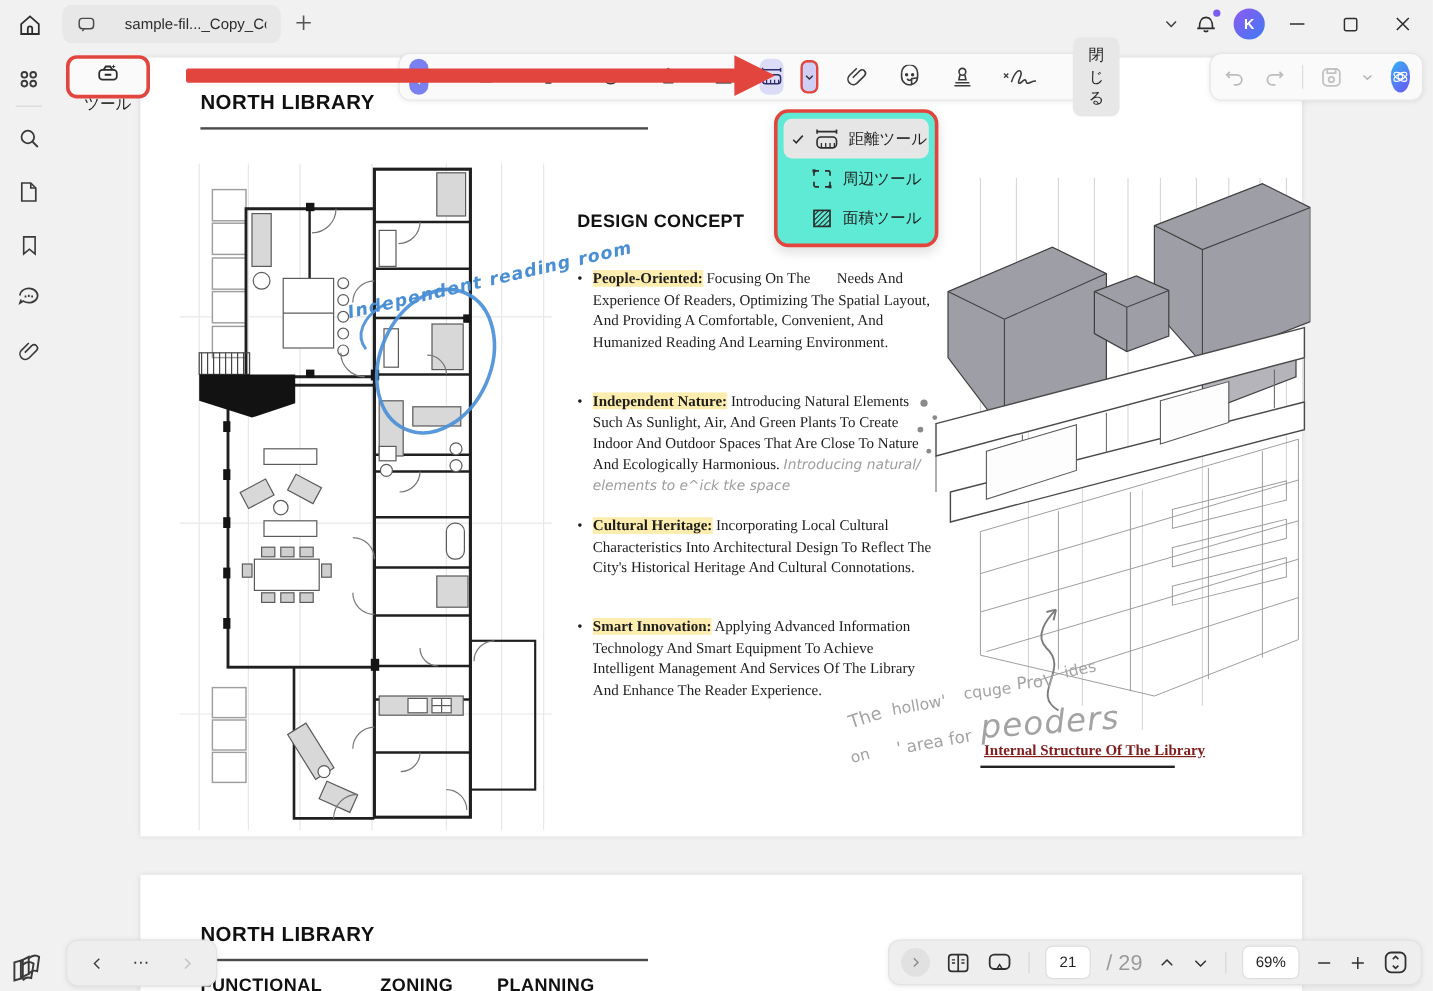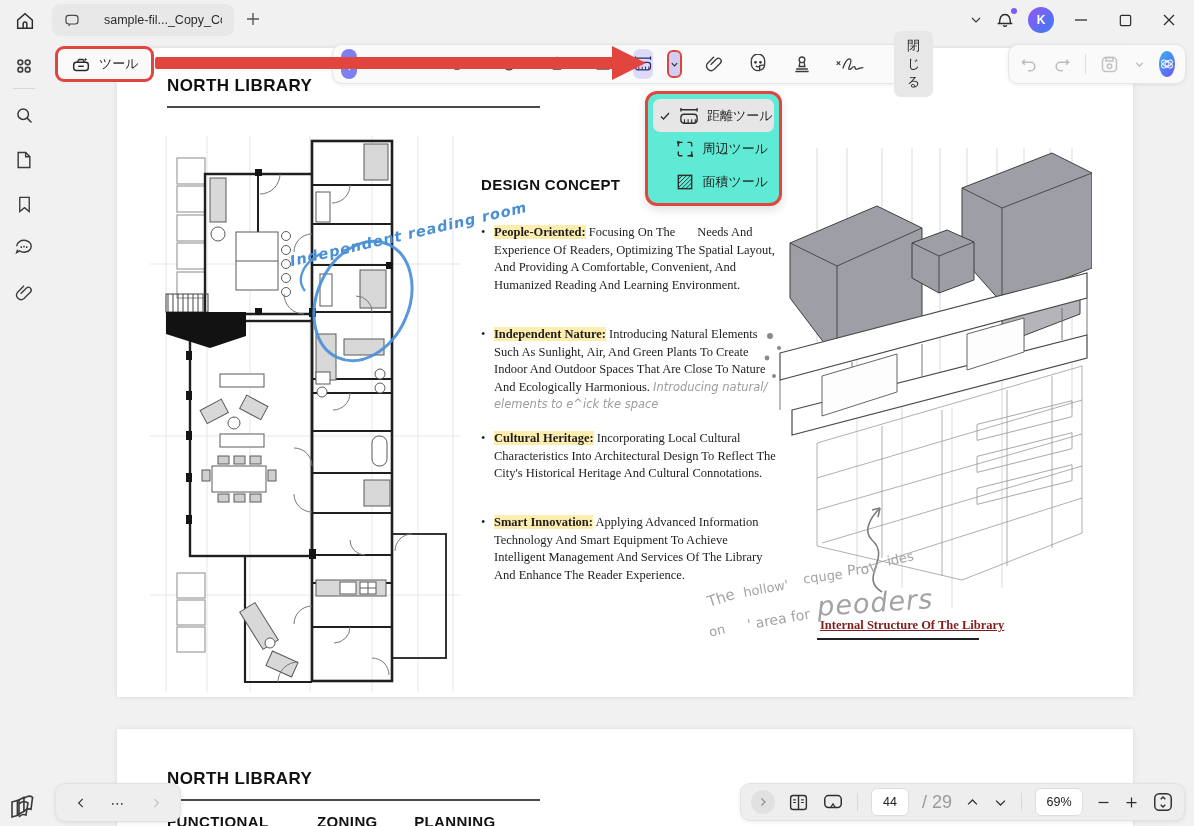--- a/index.html
+++ b/index.html
@@ -20,21 +20,21 @@
   .bell-wrap{position:relative;width:24px;height:24px;}
   .bell-dot{position:absolute;right:1px;top:0;width:6px;height:6px;border-radius:50%;background:#7b5cf0;}
 
   
   .sidebar{left:0;top:40px;width:48px;height:786px;display:flex;flex-direction:column;align-items:center;}
   .sb-icon{width:32px;height:32px;display:flex;align-items:center;justify-content:center;border-radius:6px;}
   .sb-div{width:22px;height:1px;background:#d8d7d7;margin:6px 0 10px;}
   .sb-bottom{left:8px;bottom:6px;}
 
   
-  .tools-btn{left:55px;top:46px;height:36px;background:#fbfafa;border:3px solid #e2453e;border-radius:9px;display:flex;align-items:center;gap:7px;padding:0 12px;z-index:21;box-sizing:border-box;}
+  .tools-btn{left:55px;top:46px;height:36px;background:#fbfafa;border:3px solid #e2453e;border-radius:9px;display:flex;align-items:center;gap:7px;padding:0 12px;z-index:21;box-sizing:border-box;flex-direction:column;}
   .tools-btn span{font-size:13px;color:#242424;}
 
   
   .toolbar{left:332px;top:44px;width:583px;height:40px;background:#fbfafa;border:1px solid #e7e6e6;border-radius:10px;box-shadow:0 1px 4px rgba(0,0,0,.07);display:flex;align-items:center;gap:14px;padding:0 8px;box-sizing:border-box;z-index:10;}
   .tool-active{width:30px;height:30px;border-radius:8px;background:#7b80f0;display:flex;align-items:center;justify-content:center;}
   .tool-ic{width:22px;height:22px;display:flex;align-items:center;justify-content:center;}
   .measure-btn{width:30px;height:30px;border-radius:7px;background:#dcdcf8;display:flex;align-items:center;justify-content:center;}
   .measure-chev{width:18px;height:28px;border-radius:6px;background:#cfcef5;border:2.5px solid #e2453e;display:flex;align-items:center;justify-content:center;box-sizing:border-box;}
   .tb-sep{width:1px;height:20px;background:#ddd;}
   .close-btn{margin-left:auto;background:#e8e7e7;border-radius:7px;padding:6px 13px;font-size:13px;color:#242424;}
@@ -48,21 +48,21 @@
   .arrow-head{left:612px;top:46px;width:0;height:0;border-top:17px solid transparent;border-bottom:17px solid transparent;border-left:34px solid #e2453e;z-index:20;}
 
   
   .dropdown{left:645px;top:91px;width:137px;background:#5eead4;border:3px solid #e2453e;border-radius:12px;padding:5px;z-index:30;box-sizing:border-box;box-shadow:0 4px 10px rgba(0,0,0,.12);}
   .dd-item{height:33px;display:flex;align-items:center;gap:7px;padding:0 6px;border-radius:7px;}
   .dd-item.sel{background:#e7e6e6;}
   .dd-check{width:14px;display:flex;justify-content:center;}
   .dd-label{font-size:13px;color:#1f1f1f;white-space:nowrap;}
 
   
-  .page{background:#fff;box-shadow:0 0 5px rgba(0,0,0,.10);padding-left:48px;}
+  .page{background:#fff;box-shadow:0 0 5px rgba(0,0,0,.10);}
   .page1{left:117px;top:48px;width:968px;height:649px;}
   .page2{left:117px;top:729px;width:968px;height:97px;overflow:hidden;}
   .doc-h1{font-family:"Liberation Sans",sans-serif;font-weight:bold;font-size:17px;letter-spacing:.4px;color:#111;}
   .doc-rule{height:2px;background:#4a4a4a;}
   .concept-h{font-family:"Liberation Sans",sans-serif;font-weight:bold;font-size:15px;letter-spacing:.3px;color:#111;}
   .bullet{font-family:"Liberation Serif","DejaVu Serif",serif;font-size:12.5px;line-height:17.5px;color:#1d1d1d;width:282px;}
   .bullet .mark{position:absolute;left:-13px;top:0;}
   .bullet .hl{background:#fdeeb0;font-weight:bold;}
   .bullet .note{color:#9c9c9c;font-style:italic;font-family:"DejaVu Sans",sans-serif;font-size:11.5px;}
   .caption{font-family:"Liberation Serif","DejaVu Serif",serif;font-weight:bold;font-size:12.5px;color:#7f1d1d;text-decoration:underline;}
@@ -675,21 +675,21 @@
           <path d="M6 9 h3 M6 12 h3 M15 9 h3 M15 12 h3" stroke-width="1.3"></path>
         </svg>
     </span>
     <span>
       <svg width="22" height="22" viewBox="0 0 24 24" fill="none" stroke="#2f2f2f" stroke-width="1.6">
           <rect x="3" y="5" width="18" height="13" rx="4"></rect>
           <path d="M12 14 l-2.5 4 h5 Z" stroke-width="1.3"></path>
         </svg>
     </span>
     <span class="bb-sep"></span>
-    <span class="bb-box pg-box">44</span>
+    <span class="bb-box pg-box">21</span>
     <span class="bb-total">/ 29</span>
     <span>
       <svg width="15" height="15" viewBox="0 0 24 24" fill="none" stroke="#2f2f2f" stroke-width="2">
           <path d="M5 15 l7-7 7 7"></path>
         </svg>
     </span>
     <span>
       <svg width="15" height="15" viewBox="0 0 24 24" fill="none" stroke="#2f2f2f" stroke-width="2">
           <path d="M5 9 l7 7 7-7"></path>
         </svg>

